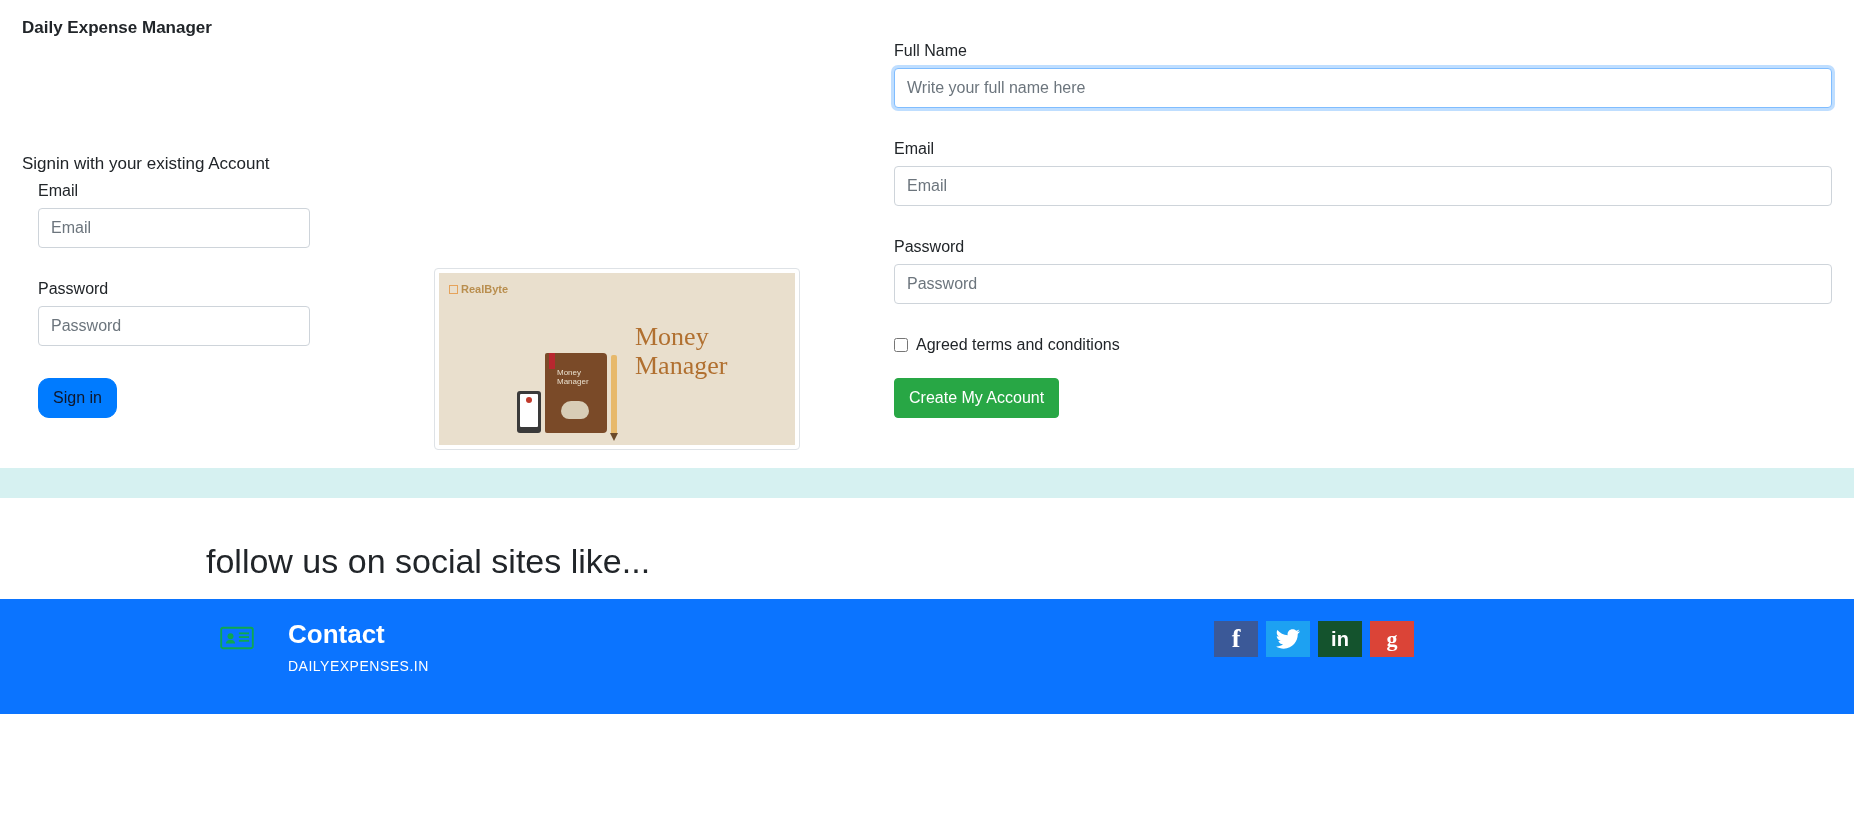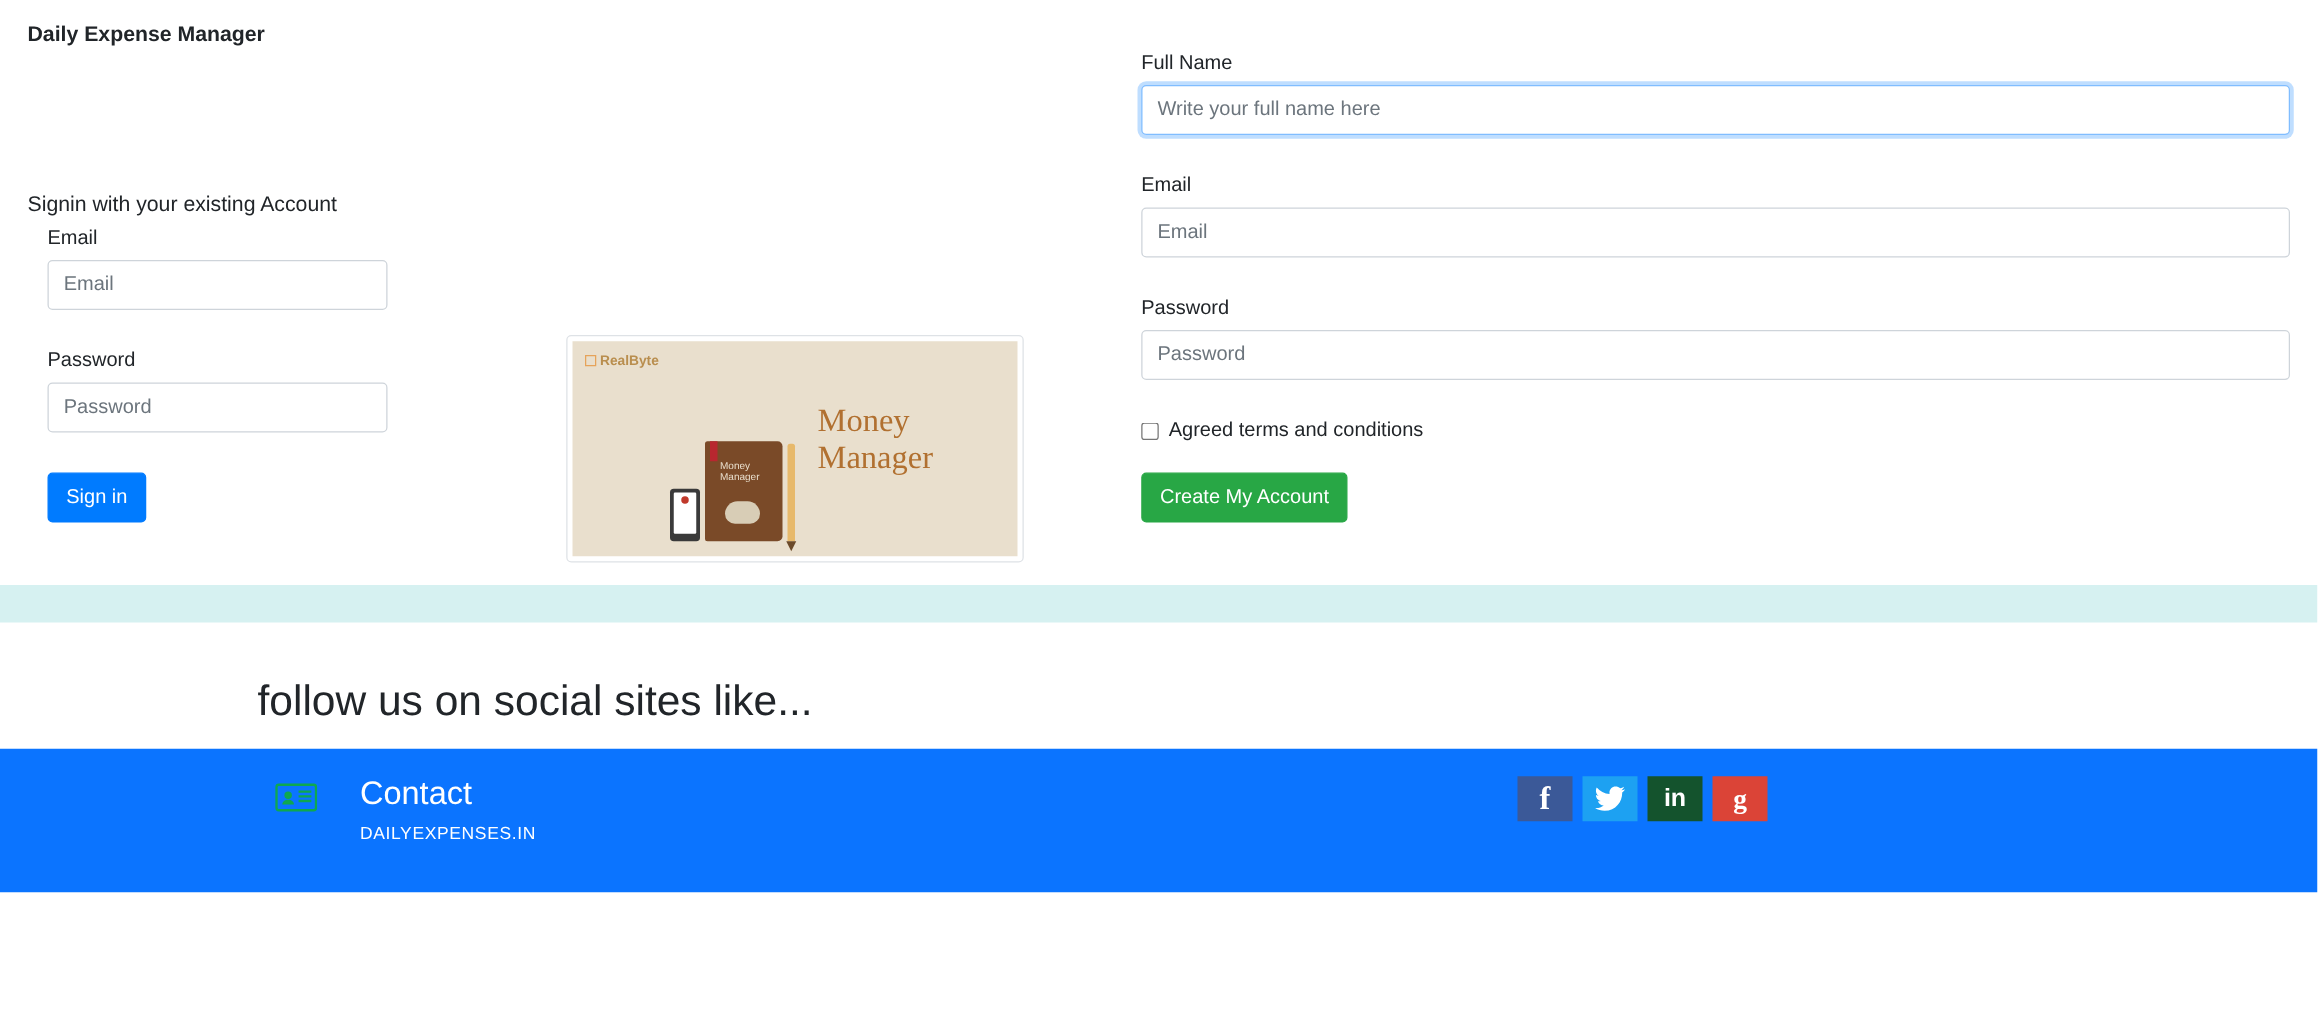--- a/index.html
+++ b/index.html
@@ -26,21 +26,20 @@
     display: flex;
     align-items: flex-end;
     gap: 12px;
   }
   .signin-col {
     flex: 0 0 400px;
   }
   .mid-col {
     flex: 0 0 400px;
     padding-top: 4px;
-    margin-left: 19px;
   }
   .signup-col {
     flex: 1;
     padding-left: 32px;
   }
   .form-group {
     margin-bottom: 32px;
     padding-left: 16px;
   }
   .signup-col .form-group { padding-left: 16px; }
@@ -69,21 +68,21 @@
   .signin-col .form-control { max-width: 272px; }
   .btn {
     display: inline-block;
     padding: 7px 14px;
     font-size: 16px;
     border-radius: 4px;
     border: 1px solid transparent;
     cursor: pointer;
     line-height: 1.5;
   }
-  .btn-primary { background: #007bff; color: #ffffff; border-color: #007bff; }
+  .btn-primary { background: #007bff; color: #0f172a; border-color: #007bff; border-radius: 11px; }
   .btn-success { background: #28a745; color: #fff; border-color: #28a745; }
   .checkbox-row {
     display: flex;
     align-items: center;
     gap: 8px;
     padding-left: 16px;
     margin-bottom: 24px;
     margin-top: 4px;
   }
   .checkbox-row input { width: 14px; height: 14px; }
@@ -192,21 +191,21 @@
     align-items: flex-start;
     gap: 34px;
     padding-left: 220px;
     flex: 1;
   }
   .contact-icon {
     width: 34px; height: 26px;
     color: #0fa84f;
     margin-top: 6px;
   }
-  .contact-title { font-size: 26px; font-weight:400; margin-bottom:8px; }
+  .contact-title { font-size: 26px; font-weight:700; margin-bottom:8px; }
   .contact-sub { font-size: 14px; letter-spacing: .5px; }
   .socials {
     display:flex; gap:8px;
     padding-right: 440px;
     padding-top: 2px;
   }
   .social {
     width:44px; height:36px;
     display:flex; align-items:center; justify-content:center;
     color:#fff; font-weight:700;

